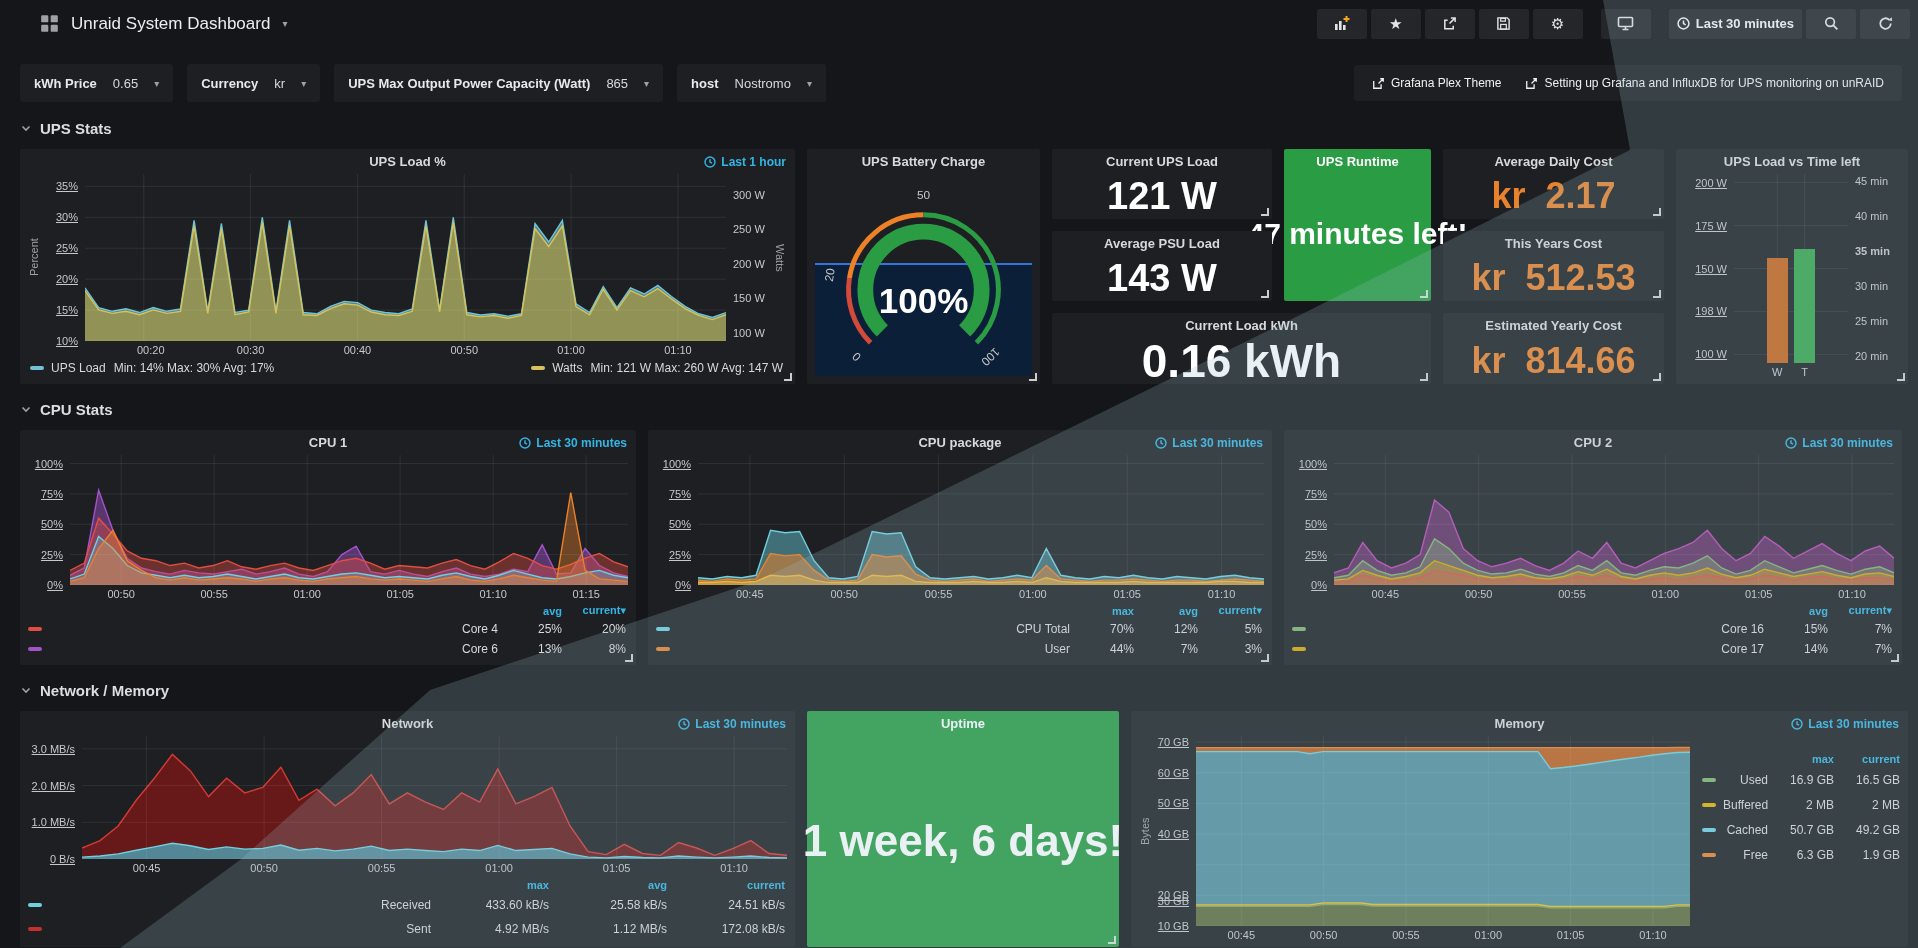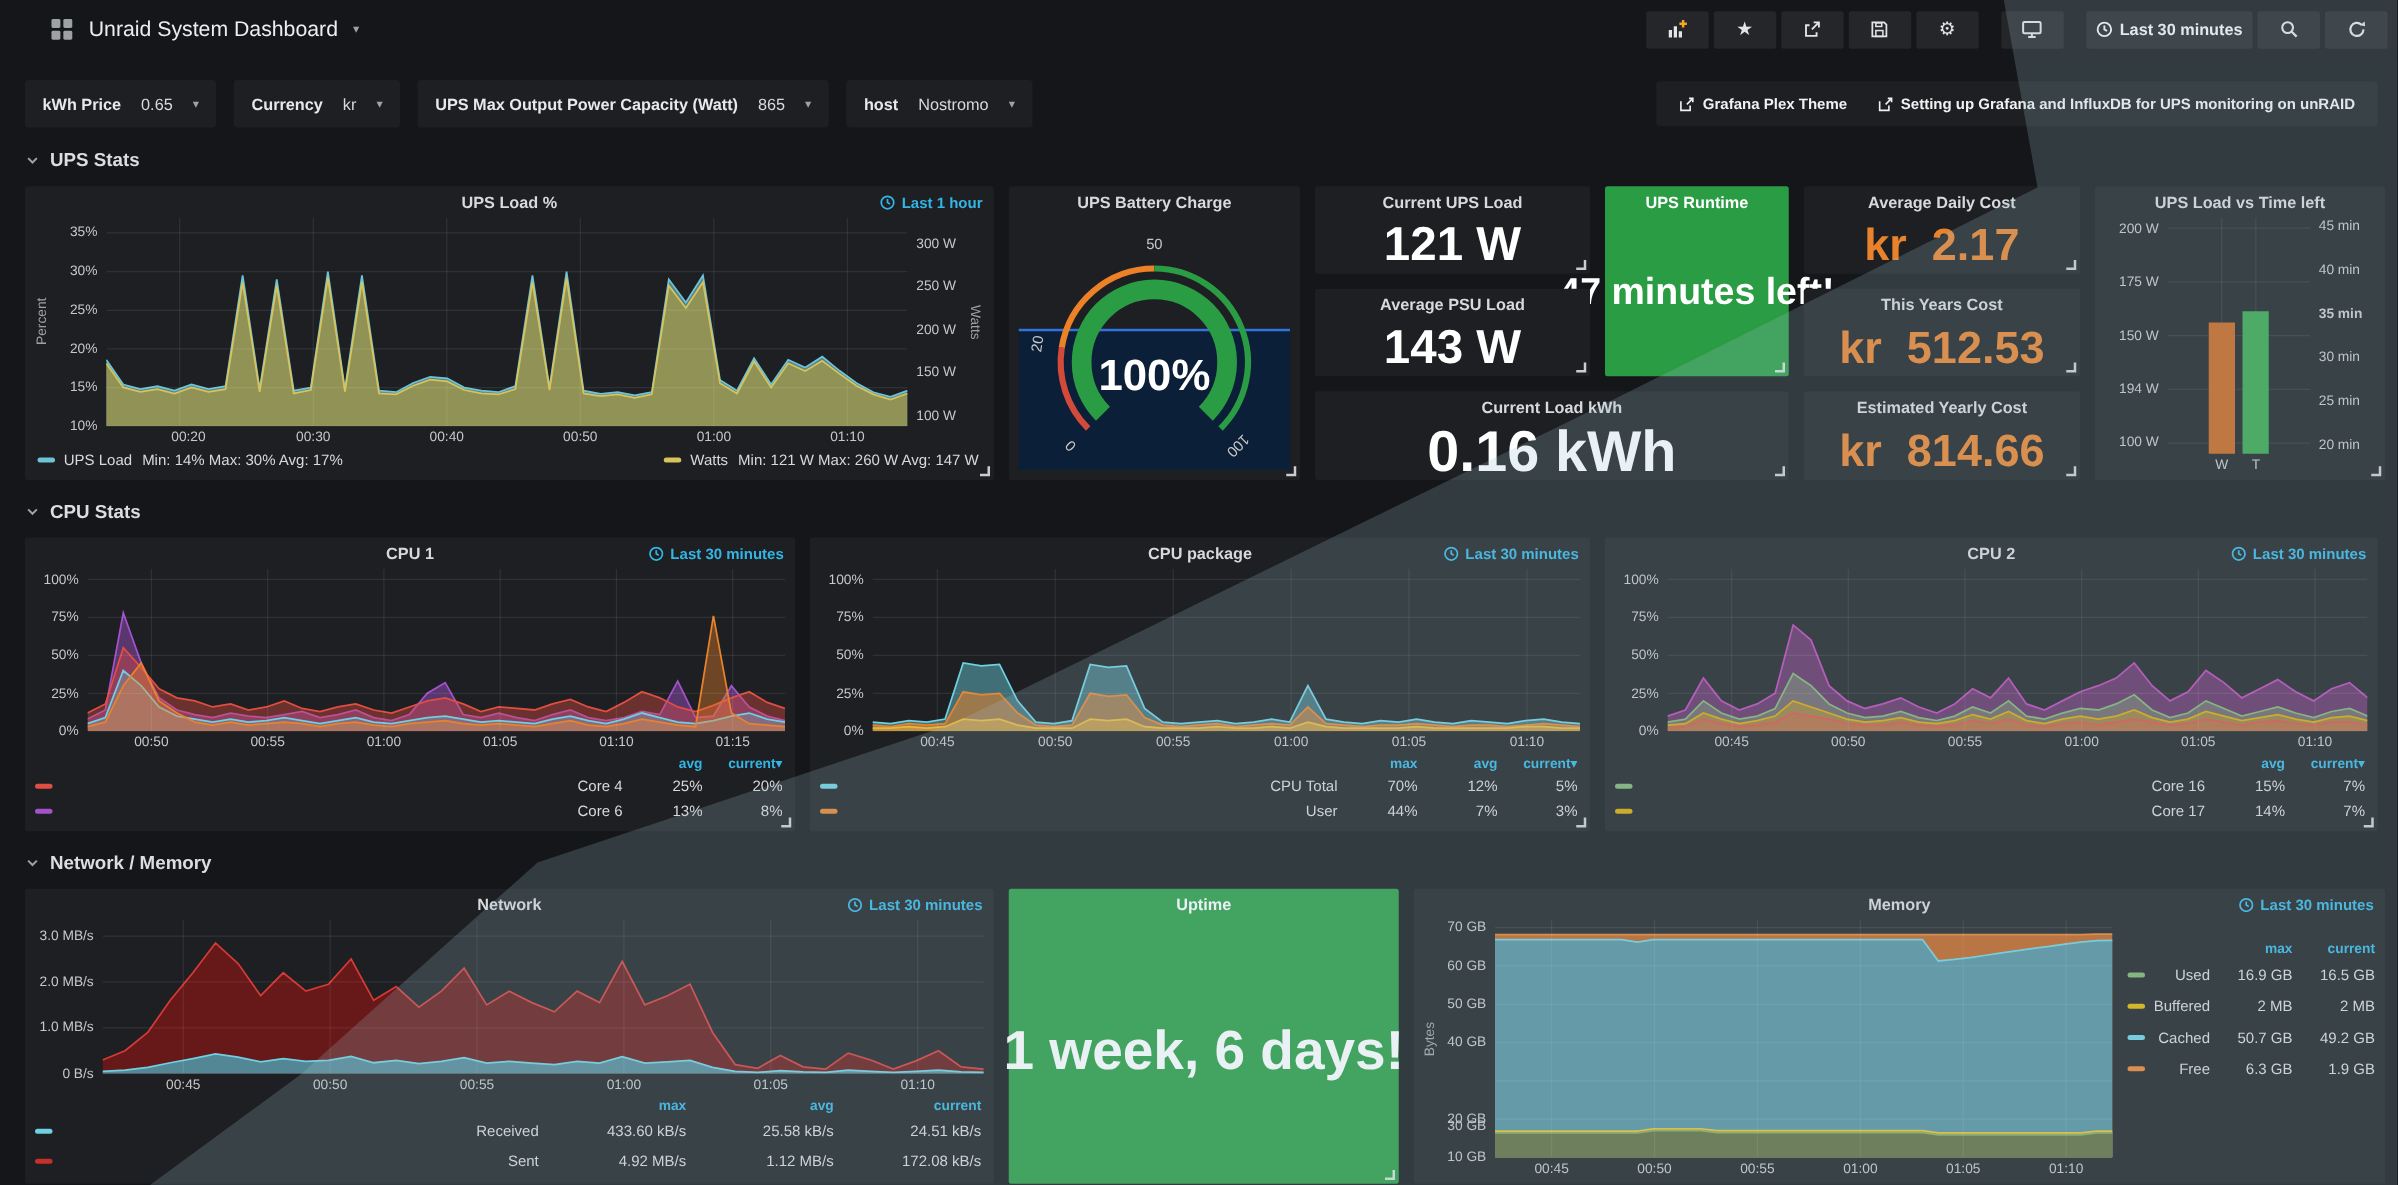--- a/index.html
+++ b/index.html
@@ -16,21 +16,21 @@
   .nbtn.sep{margin-left:14px;}
   .nbtn .txt{font-size:13px;font-weight:700;color:#f4f5f5;white-space:nowrap;}
   .uni{font-size:15px;line-height:1;color:#e3e4e5;}
   
   .varrow{display:flex;align-items:center;margin:16px 16px 0 20px;height:40px;gap:14px;}
   .varbox{background:#1d1f22;border-radius:3px;height:38px;display:flex;align-items:center;
           padding:0 14px;gap:16px;cursor:pointer;}
   .varbox .vl{font-size:13px;font-weight:700;color:#e8e9ea;white-space:nowrap;}
   .varbox .vv{font-size:13px;color:#d8d9da;white-space:nowrap;}
   .linkbox{margin-left:auto;background:#1d1f22;border-radius:3px;height:36px;display:flex;align-items:center;padding:0 6px;}
-  .dlink{display:flex;align-items:center;gap:6px;padding:0 12px;font-size:12px;font-weight:700;
+  .dlink{display:flex;align-items:center;gap:6px;padding:0 12px;font-size:12px;font-weight:400;
          color:#f0f1f1;cursor:pointer;white-space:nowrap;}
   
   .section-h{display:flex;align-items:center;gap:8px;margin:14px 0 10px 20px;height:22px;
              font-size:15px;font-weight:600;color:#dcdde0;cursor:pointer;}
   
   .row{display:grid;gap:12px;margin-left:20px;}
   .row1{grid-template-columns:775px 233px 379px 221px 232px;height:235px;margin-right:10px;}
   .row2{grid-template-columns:616px 624px 618px;height:235px;margin-right:16px;}
   .row3{grid-template-columns:775px 312px 777px;height:236px;margin-right:10px;}
   .panel{position:relative;background:#1d1f22;border-radius:2px;display:flex;flex-direction:column;min-height:0;}
@@ -51,21 +51,21 @@
   
   .chart{flex:1;display:flex;flex-direction:column;min-height:0;padding:0 8px 4px 6px;}
   .c-main{flex:1;display:flex;min-height:0;margin-bottom:17px;}
   .plotwrap{flex:1;position:relative;min-height:0;}
   .plot{position:absolute;inset:0;width:100%;height:100%;}
   .plot line.grid{stroke:rgba(255,255,255,.08);stroke-width:1;}
   .ycol{position:relative;width:44px;flex:none;font-size:11px;color:#c7c8c9;}
   [data-cid="network"] .ycol.l{width:56px;}
   [data-cid="ups-load"] .ycol.r{width:46px;}
   .ylab{position:absolute;transform:translateY(-50%);white-space:nowrap;}
-  .ycol.l .ylab{right:7px;}
+  .ycol.l .ylab{right:7px;text-decoration:underline;}
   .ycol.r .ylab{left:7px;}
   .xlabs{position:absolute;left:0;right:0;bottom:-17px;height:14px;}
   .xlab{position:absolute;transform:translateX(-50%);font-size:11px;color:#c7c8c9;white-space:nowrap;}
   .ax-rot{width:15px;flex:none;display:flex;align-items:center;justify-content:center;
           font-size:11px;color:#9fa2a5;writing-mode:vertical-rl;transform:rotate(180deg);}
   .ax-rot.right{transform:none;}
   
   .dash{display:inline-block;width:14px;height:4px;border-radius:2px;margin-right:7px;flex:none;}
   .leg-inline{display:flex;justify-content:space-between;align-items:center;height:20px;
               padding:0 4px 2px;font-size:12px;color:#d8d9da;}
@@ -351,21 +351,21 @@
   </div>
 
   <div class="panel">
     <div class="p-title">UPS Load vs Time left</div>
     <div class="chart" data-cid="ups-bar">
         <div class="c-main">
           <div class="ycol l" style="width: 52px;">
             <span class="ylab" style="top: 4.54545%;">200 W</span>
             <span class="ylab" style="top: 27.2727%;">175 W</span>
             <span class="ylab" style="top: 50%;">150 W</span>
-            <span class="ylab" style="top: 72.7273%;">194 W</span>
+            <span class="ylab" style="top: 72.7273%;">198 W</span>
             <span class="ylab" style="top: 95.4545%;">100 W</span>
           </div>
           <div class="barplot">
             <svg viewBox="0 0 100 100" preserveAspectRatio="none" class="plot">
               <line x1="0" x2="100" y1="4.545454545454546" y2="4.545454545454546" class="grid" vector-effect="non-scaling-stroke"></line>
               <line x1="0" x2="100" y1="27.27272727272727" y2="27.27272727272727" class="grid" vector-effect="non-scaling-stroke"></line>
               <line x1="0" x2="100" y1="50" y2="50" class="grid" vector-effect="non-scaling-stroke"></line>
               <line x1="0" x2="100" y1="72.72727272727273" y2="72.72727272727273" class="grid" vector-effect="non-scaling-stroke"></line>
               <line x1="0" x2="100" y1="95.45454545454545" y2="95.45454545454545" class="grid" vector-effect="non-scaling-stroke"></line>
               <line x1="38" x2="38" y1="0" y2="100" class="grid" vector-effect="non-scaling-stroke"></line>

